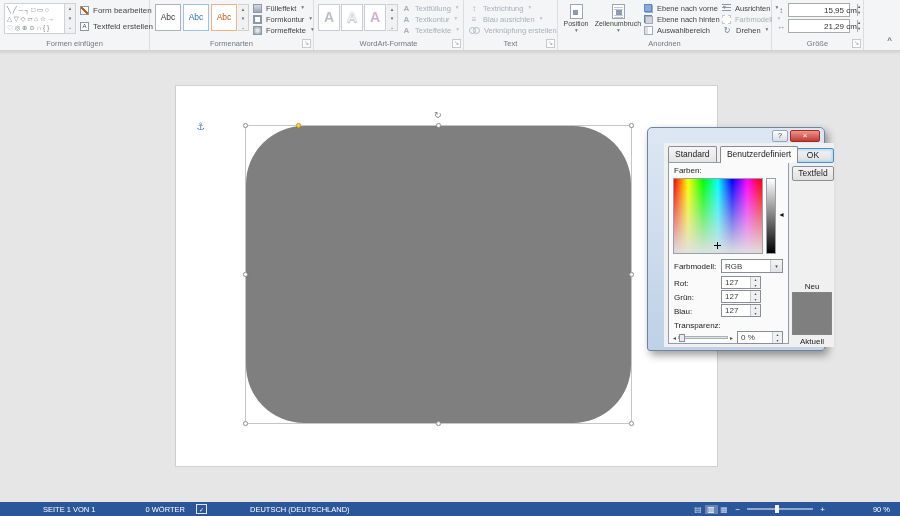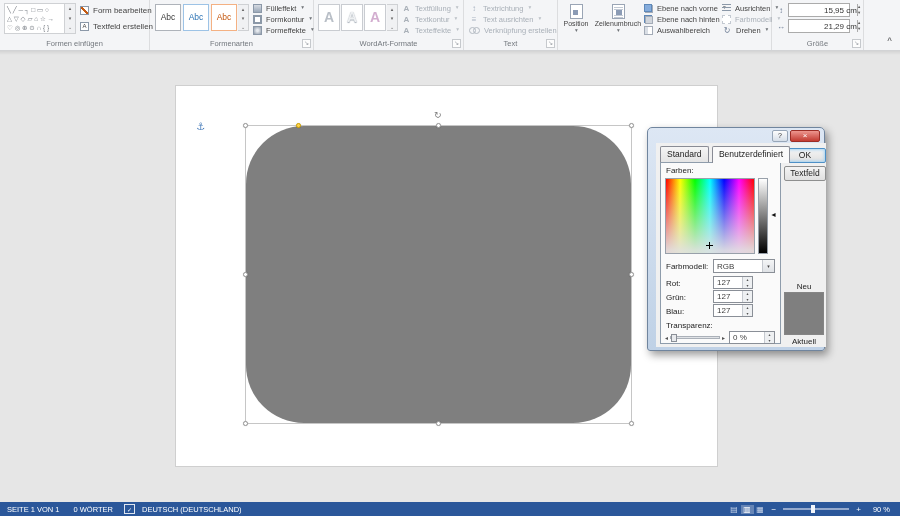--- a/index.html
+++ b/index.html
@@ -74,21 +74,21 @@
 .bbox{position:absolute;left:245px;top:74px;width:387px;height:299px;border:1px solid #c6c6c6;}
 .shape{position:absolute;left:0;top:0;right:0;bottom:0;border-radius:58px;}
 .h{position:absolute;width:5px;height:5px;background:#fff;border:1px solid #9b9b9b;border-radius:50%;box-shadow:0 0 1px rgba(0,0,0,.25);}
 .hy{background:#ffd34d;border-color:#d1a400;}
 .rot{position:absolute;left:188px;top:-16px;font-size:9px;color:#7f7f7f;}
 
 .dlg{position:absolute;left:647px;top:76px;width:178px;height:224px;background:linear-gradient(#dde7f4,#bfd1e6);border:1px solid #70859e;border-radius:5px 5px 3px 3px;box-shadow:3px 4px 9px rgba(0,0,0,.4);}
 .dlg-title{height:15px;line-height:15px;padding-left:7px;font-size:9px;color:#1b1b1b;text-shadow:0 1px 0 rgba(255,255,255,.7);}
 .dlg-help{position:absolute;top:2px;right:36px;width:16px;height:12px;border:1px solid #97a6b8;border-radius:2px;background:linear-gradient(#fdfdfd,#d6dee8);font-size:7px;line-height:10px;text-align:center;color:#333;}
 .dlg-close{position:absolute;top:2px;right:4px;width:30px;height:12px;border:1px solid #9b2d26;border-radius:2px;background:linear-gradient(#ed968f,#c23a31);font-size:8px;line-height:10px;text-align:center;color:#fff;}
-.dlg-body{position:absolute;left:8px;top:15px;width:170px;height:204px;background:#f0f0f0;}
+.dlg-body{position:absolute;left:16px;top:15px;width:170px;height:204px;background:#f0f0f0;}
 .tabs{position:absolute;left:4px;top:3px;height:16px;font-size:8.5px;white-space:nowrap;}
 .tab{display:inline-block;padding:2px 6px 3px;border:1px solid #898c95;border-bottom:none;background:linear-gradient(#f5f5f5,#e4e4e4);color:#222;margin-right:1px;border-radius:2px 2px 0 0;}
 .tab.active{background:#fafafa;position:relative;z-index:2;padding-bottom:4px;}
 .tabpanel{position:absolute;left:4px;top:19px;width:121px;height:182px;border:1px solid #8e9cab;background:#fafafa;z-index:1;}
 .flabel{position:absolute;font-size:8px;color:#222;white-space:nowrap;}
 .center{text-align:center;}
 .spectrum{position:absolute;left:4px;top:15px;width:90px;height:76px;border:1px solid #98a0aa;background:linear-gradient(to bottom,rgba(255,255,255,0) 0%,rgba(225,225,225,.95) 96%),linear-gradient(to right,#ff0000,#ffff00 16%,#00ff00 33%,#00ffff 50%,#0000ff 66%,#ff00ff 83%,#ff0000);}
 .cross{position:absolute;left:40px;top:63px;width:7px;height:7px;background:linear-gradient(#000,#000) center/7px 1px no-repeat,linear-gradient(#000,#000) center/1px 7px no-repeat;}
 .lum{position:absolute;left:97px;top:15px;width:10px;height:76px;border:1px solid #98a0aa;background:linear-gradient(#ffffff,#7f7f7f 50%,#000000);}
 .lumarrow{position:absolute;left:109px;top:48px;font-size:7px;color:#111;}
@@ -101,21 +101,21 @@
 .spinctl2 i{flex:1;font-size:4px;line-height:5px;text-align:center;color:#555;}
 .tslider{position:absolute;left:4px;top:169px;width:60px;height:11px;display:flex;align-items:center;font-size:6px;color:#555;}
 .track{flex:1;height:3px;background:#dfe2e6;border:1px solid #aab0b8;margin:0 2px;position:relative;}
 .thumbk{position:absolute;left:0;top:-3px;width:6px;height:8px;background:#e8eaed;border:1px solid #8a8f97;}
 .dbtn{position:absolute;width:42px;height:15px;font-size:8.5px;text-align:center;line-height:13px;background:linear-gradient(#f4f4f4,#e0e0e0);border:1px solid #8e8f8f;border-radius:2px;color:#222;}
 .dbtn.default{border-color:#4d90c7;box-shadow:inset 0 0 3px 1px #a8d4f2;}
 .swatch{position:absolute;left:128px;top:149px;width:40px;height:43px;border:1px solid #858585;}
 .swatch div{height:50%;}
 
 .status{position:absolute;left:0;bottom:0;width:900px;height:14px;background:#2b579a;color:#fff;display:flex;align-items:center;font-size:7.5px;}
-.st-item{padding:0 7px;white-space:nowrap;}
+.st-item{padding:0 7px;white-space:nowrap;margin-left:36px;}
 .st-proof{width:11px;height:10px;border:1px solid rgba(255,255,255,.85);display:inline-flex;align-items:center;justify-content:center;font-size:6px;margin-left:4px;}
 .st-right{margin-left:auto;display:flex;align-items:center;}
 .st-view{width:13px;text-align:center;font-size:8px;color:#cdd8ec;}
 .st-view.active{background:rgba(255,255,255,.28);color:#fff;}
 .zoom-out,.zoom-in{padding:0 5px;font-size:8px;}
 .ztrack{width:66px;height:2px;background:#94a9cd;position:relative;margin:0 2px;}
 .zthumb{position:absolute;left:28px;top:-3px;width:4px;height:8px;background:#f2f5fa;}
 .zoomlvl{padding-right:10px;}
 </style>
 </head>
@@ -203,21 +203,21 @@
   </div>
 
   <div class="rgroup" style="left:464px;width:94px">
     <div class="rbtn dis" style="left:5px;top:4px;font-size:7.5px">
       <span class="icx ic-glyph">↕</span>
       <span>Textrichtung</span>
       <span class="dd">▾</span>
     </div>
     <div class="rbtn dis" style="left:5px;top:15px;font-size:7.5px">
       <span class="icx ic-glyph">≡</span>
-      <span>Text ausrichten</span>
+      <span>Blau ausrichten</span>
       <span class="dd">▾</span>
     </div>
     <div class="rbtn dis" style="left:5px;top:26px;font-size:7.5px">
       <span class="icx ic-link"></span>
       <span>Verknüpfung erstellen</span>
     </div>
     <div class="glabel">Text</div>
     <span class="launcher">↘</span>
   </div>
 
@@ -254,20 +254,21 @@
     <div class="rbtn dis" style="left:164px;top:15px;font-size:7.5px">
       <span class="icx ic-group9"></span>
       <span>Farbmodell</span>
       <span class="dd">▾</span>
     </div>
     <div class="rbtn" style="left:164px;top:26px;font-size:7.5px">
       <span class="icx ic-glyph2">↻</span>
       <span>Drehen</span>
       <span class="dd">▾</span>
     </div>
+    <div class="glabel">Anordnen</div>
   </div>
 
   <div class="rgroup" style="left:772px;width:92px">
     <span class="icx ic-glyph2" style="position:absolute;left:4px;top:6px">↕</span>
     <div class="spinbox" style="left:16px;top:3px;width:62px">
       <span class="val">15,95 cm</span>
       <span class="spinctl">
         <span>▴</span>
         <span>▾</span>
       </span>

